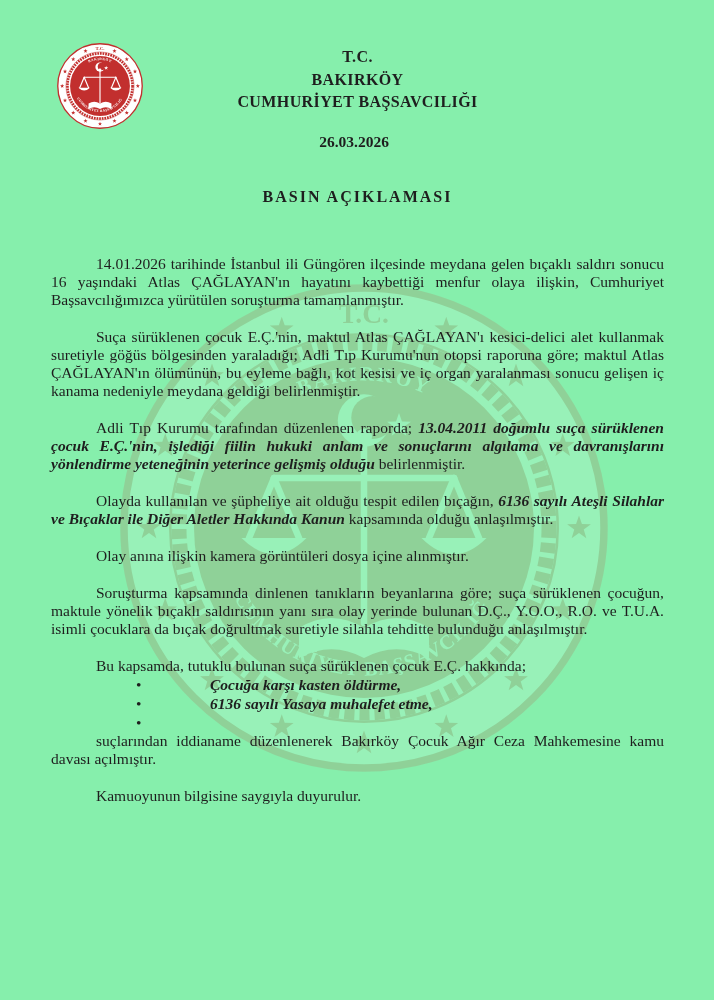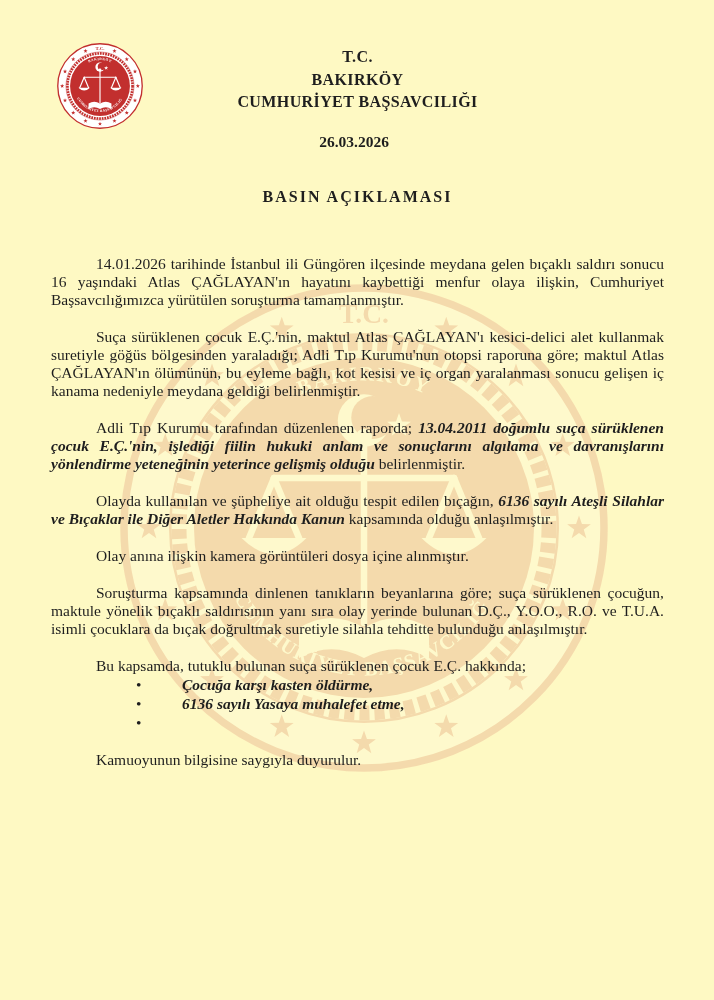--- a/index.html
+++ b/index.html
@@ -1,19 +1,19 @@
 <!DOCTYPE html>
 <html><head>
 <meta charset="utf-8">
 <style>
   html,body { margin:0; padding:0; background:#ffffff; }
   .page {
     position:relative;
     width:714px; height:1000px;
-    background:#fef9c3;
+    background:#86efac;
     font-family:"Liberation Serif", serif;
     color:#1e1e1e;
     overflow:hidden;
   }
   .watermark {
     position:absolute;
     left:114px; top:278px;
     width:500px; height:500px;
     opacity:0.15;
     z-index:0;
@@ -58,21 +58,21 @@
   .para.first { margin-top:49px; }
   .para.cont { margin-top:0; }
   .bi { font-weight:bold; font-style:italic; }
   .bullet-row {
     display:flex;
     font-size:15.5px;
     line-height:19px;
     margin:0;
   }
   .bullet-dot { margin-left:85px; width:46px; flex:0 0 46px; }
-  .bullet-text { font-weight:bold; font-style:italic; }
+  .bullet-text { font-weight:bold; font-style:italic;margin-left:28px; }
   .signature {
     text-align:right;
     font-weight:bold;
     font-size:16px;
     margin-top:23px;
   }
 </style>
 </head>
 <body>
 
@@ -163,18 +163,19 @@
           <span class="bullet-dot">•</span>
           <span class="bullet-text">Çocuğa karşı kasten öldürme,</span>
         </div>
         <div class="bullet-row">
           <span class="bullet-dot">•</span>
           <span class="bullet-text">6136 sayılı Yasaya muhalefet etme,</span>
         </div>
         <div class="bullet-row">
           <span class="bullet-dot">•</span>
         </div>
+        <p class="para cont"><span>suçlarından iddianame düzenlenerek Bakırköy Çocuk Ağır Ceza Mahkemesine kamu davası açılmıştır.</span></p>
         <p class="para"><span>Kamuoyunun bilgisine saygıyla duyurulur.</span></p>
       </div>
 
 
   </div>
 </div>
 
 </body></html>

